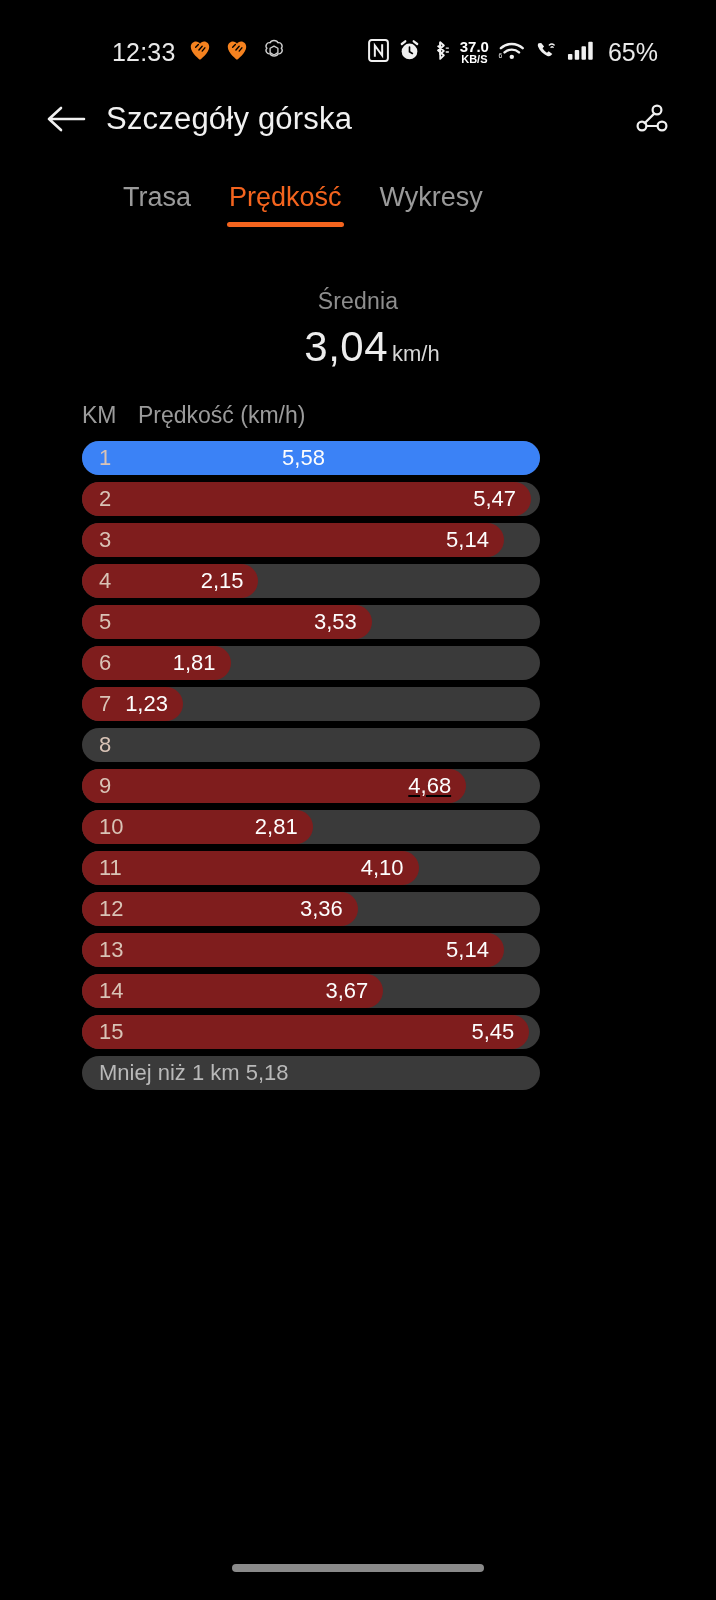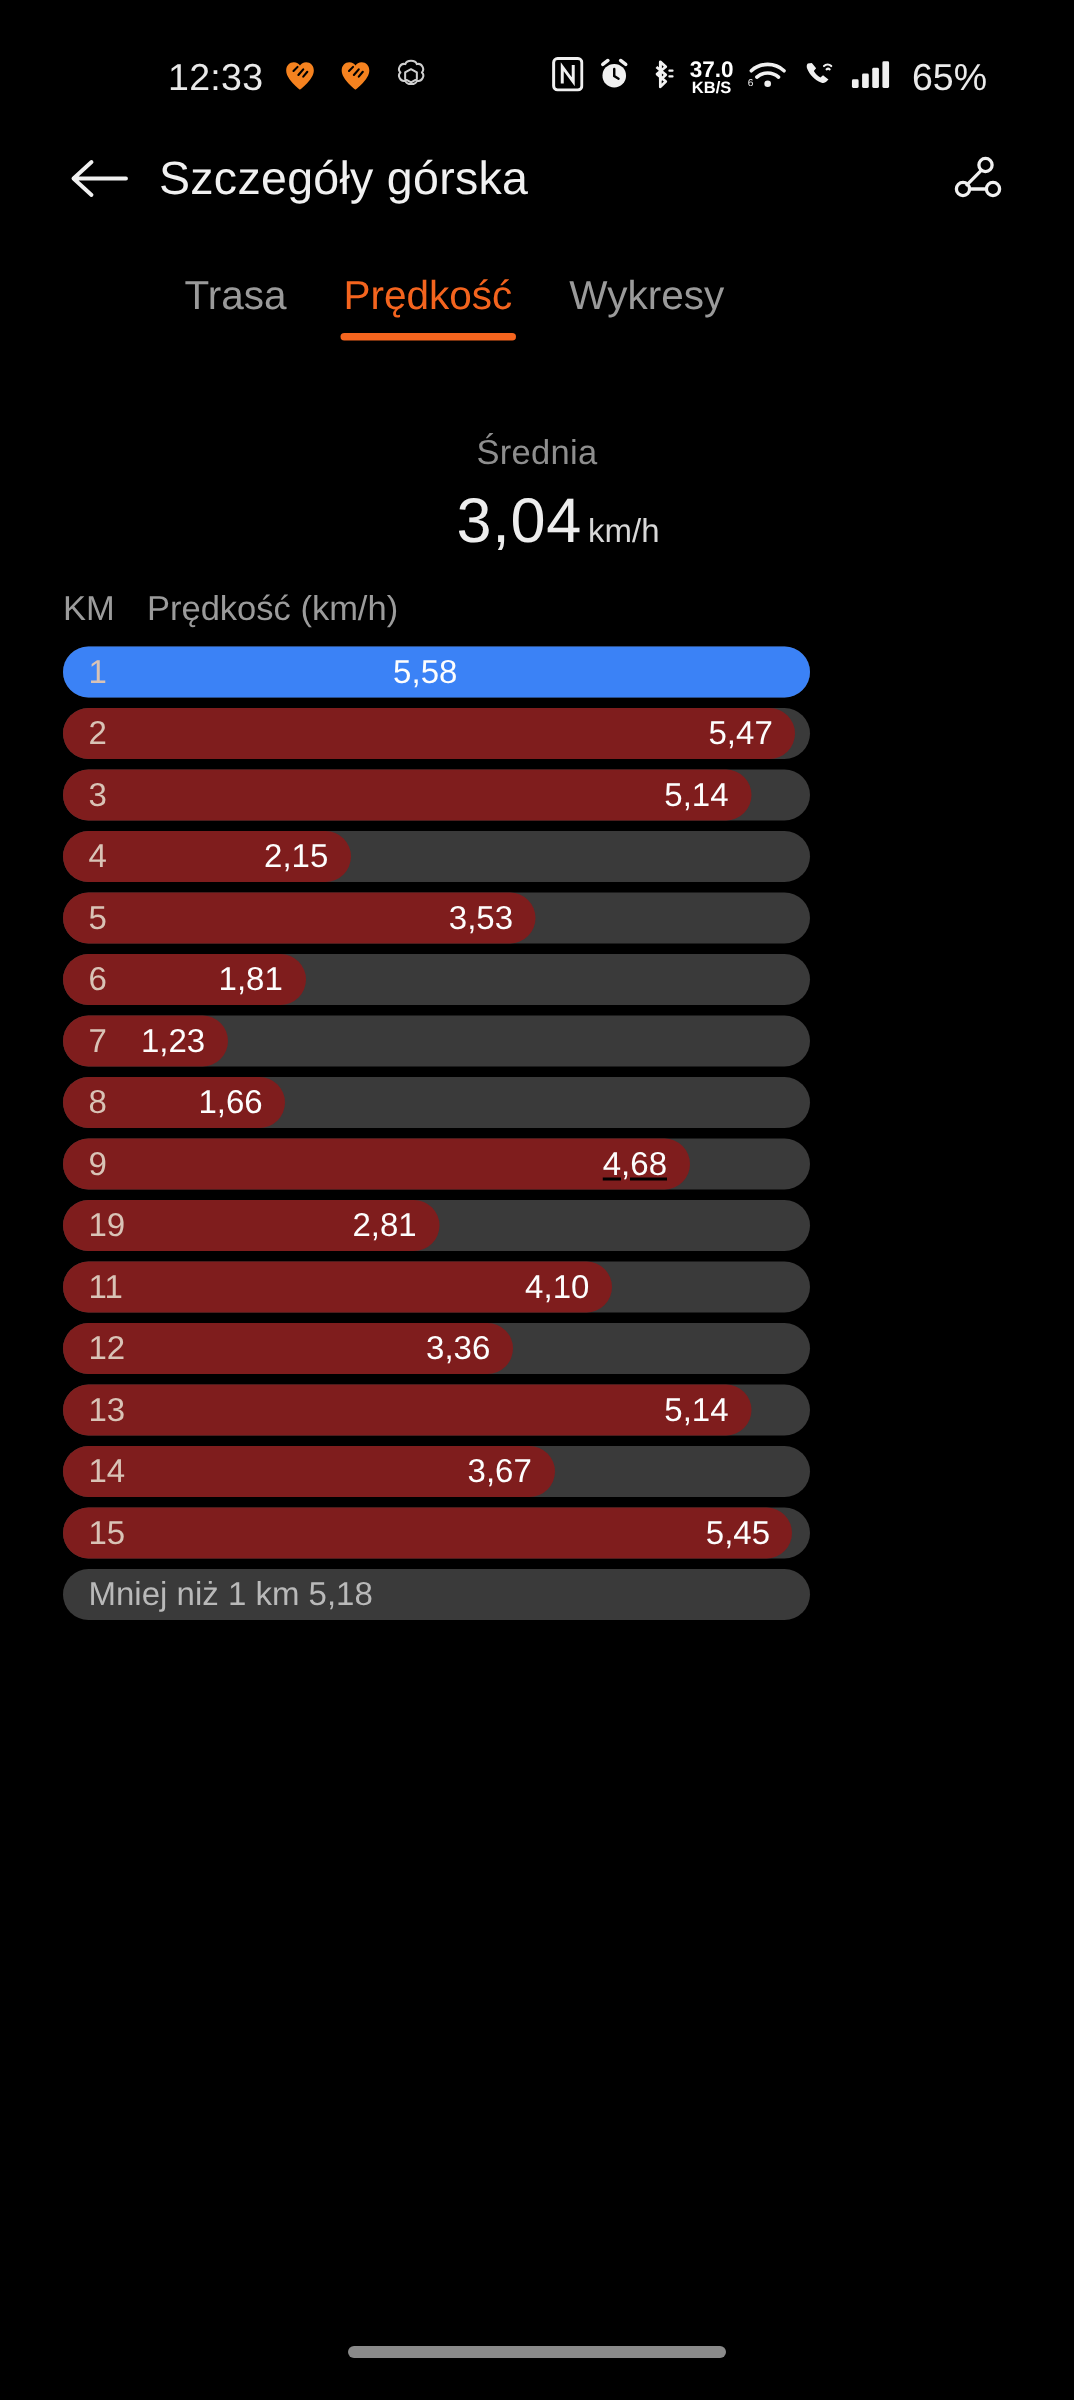--- a/index.html
+++ b/index.html
@@ -57,21 +57,21 @@
   }
 
   
   .summary { position:absolute; top:288px; left:0; width:716px; text-align:center; }
   .sum-label { font-size:23px; color:#8e8e8e; letter-spacing:.2px; }
   .sum-val { margin-top:8px; display:flex; align-items:baseline; justify-content:center;padding-left:28px; }
   .sum-num { font-size:42px; color:#ededed; letter-spacing:.5px; }
   .sum-unit { font-size:22px; color:#d8d8d8; margin-left:4px; }
 
   
-  .chart { position:absolute; top:392px; left:0; width:596px; }
+  .chart { position:absolute; top:402px; left:0; width:596px;padding-left:40px; }
   .chart-head { display:flex; padding:0 0 0 42px; font-size:23px; color:#9b9b9b; }
   .chart-head .h-km { width:56px; }
   .chart-head .h-sp { }
   .rows { margin-top:12px; padding:0 56px 0 42px; }
   .row { position:relative; height:34px; margin-bottom:7px; }
   .track {
     position:absolute; inset:0; background:#3a3a3a; border-radius:17px;
   }
   .bar {
     position:absolute; left:0; top:0; bottom:0;
@@ -258,38 +258,35 @@
         </div>
         <div class="row">
           <div class="track"></div>
           <div class="bar" style="width: 22.043%;">
             <span class="val">1,23</span>
           </div>
           <span class="km km-in">7</span>
         </div>
         <div class="row">
           <div class="track"></div>
-          <div class="bar" style="width: 29.7491%;">
-            <span class="val">1,66</span>
-          </div>
           <span class="km km-in">8</span>
         </div>
         <div class="row">
           <div class="track"></div>
           <div class="bar" style="width: 83.871%; text-decoration: underline;">
             <span class="val">4,68</span>
           </div>
           <span class="km km-in">9</span>
         </div>
         <div class="row">
           <div class="track"></div>
           <div class="bar" style="width: 50.3584%;">
             <span class="val">2,81</span>
           </div>
-          <span class="km km-in">19</span>
+          <span class="km km-in">10</span>
         </div>
         <div class="row">
           <div class="track"></div>
           <div class="bar" style="width: 73.4767%;">
             <span class="val">4,10</span>
           </div>
           <span class="km km-in">11</span>
         </div>
         <div class="row">
           <div class="track"></div>

